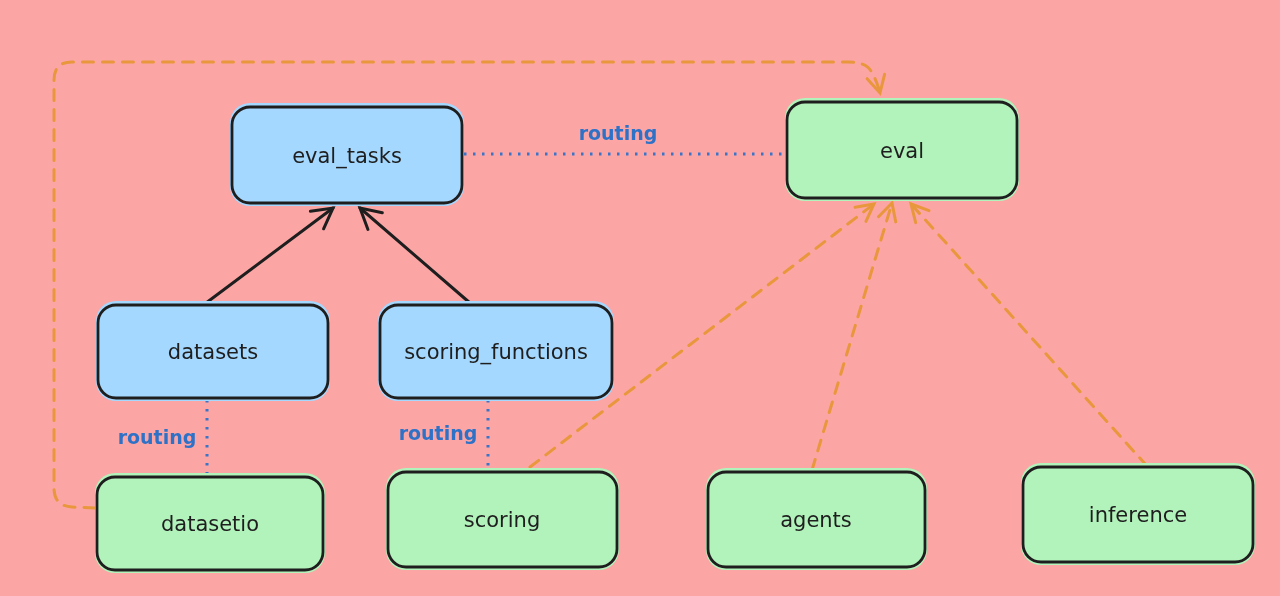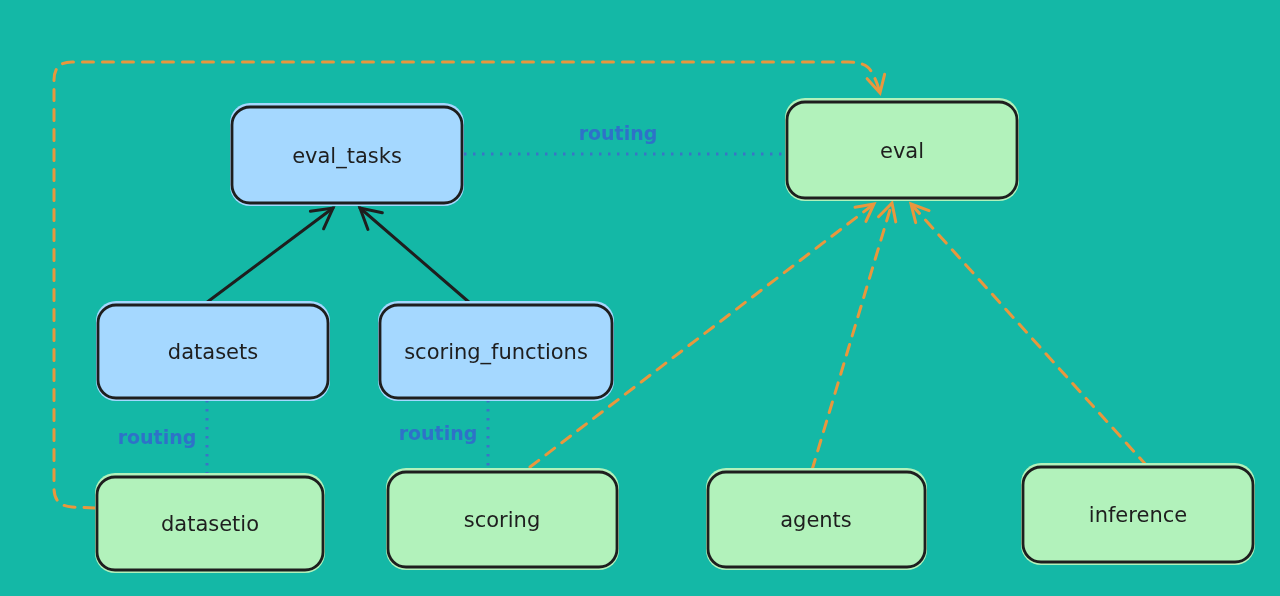--- a/index.html
+++ b/index.html
@@ -1,17 +1,17 @@
 <!DOCTYPE html>
 <html><head>
 <meta charset="utf-8">
 <style>
   html,body { margin:0; padding:0; background:#ffffff; }
   .canvas {
-    position:relative; width:1280px; height:596px; background:#14b8a6;
+    position:relative; width:1280px; height:596px; background:#fca5a5;
     overflow:hidden; font-family:"DejaVu Sans", sans-serif;
   }
   svg { display:block; }
   .box      { stroke:#1e1e1e; stroke-width:2.8; }
   .underlay { stroke:none; }
   .solid    { stroke:#1e1e1e; stroke-width:3; fill:none; stroke-linecap:round; }
   .dots     { stroke:#3a74c6; stroke-width:3; fill:none; stroke-dasharray:2.5 6.5; }
   .dash     { stroke:#e9973d; stroke-width:3; fill:none; stroke-dasharray:11 9; stroke-linecap:round; }
   .nlabel   { font-family:"DejaVu Sans", sans-serif; font-size:21px; fill:#1e1e1e; text-anchor:middle; }
   .rlabel   { font-family:"DejaVu Sans", sans-serif; font-size:19px; font-weight:bold; fill:#2e72c8; text-anchor:middle; }

